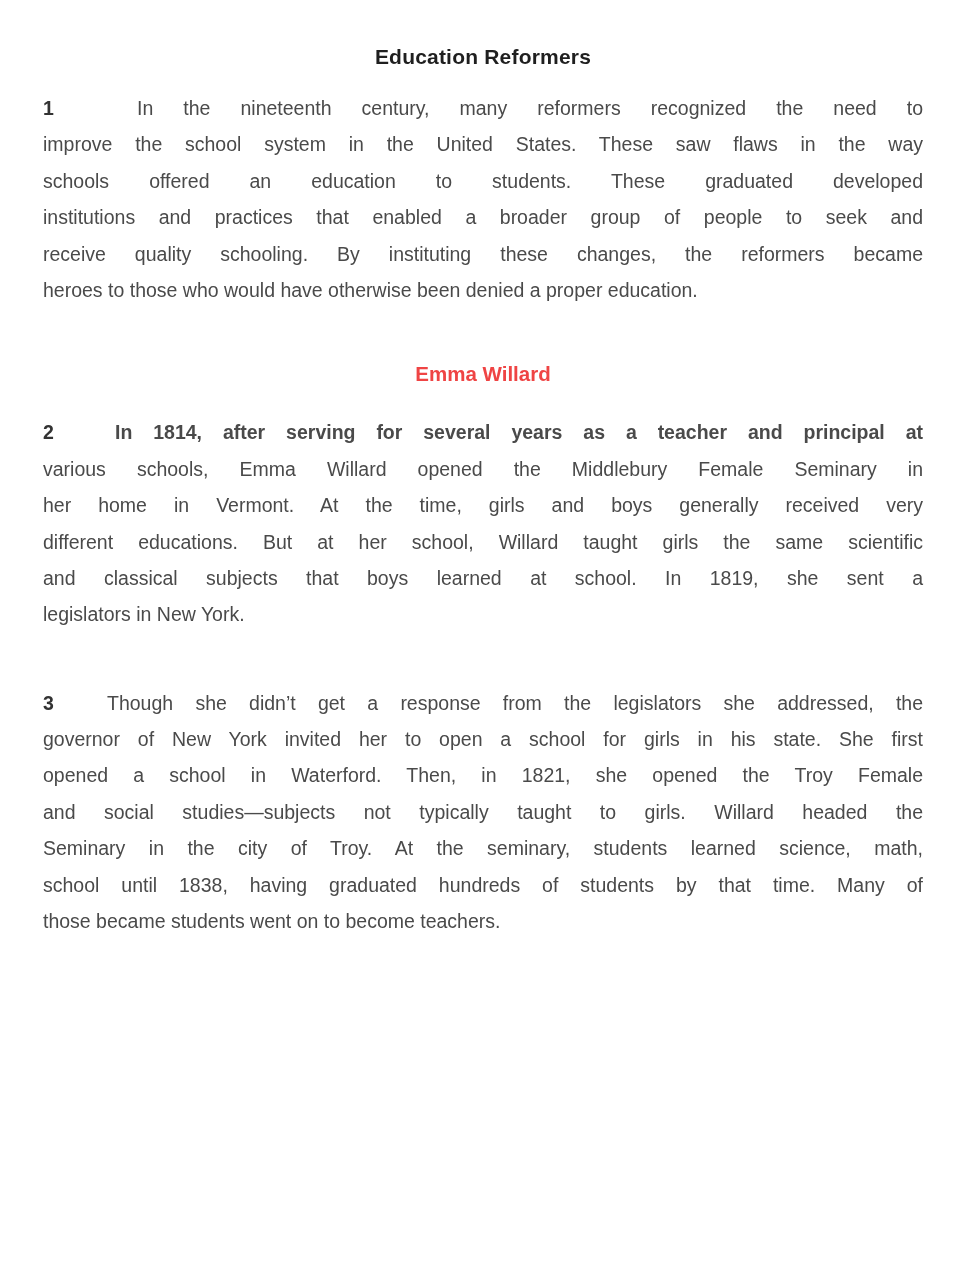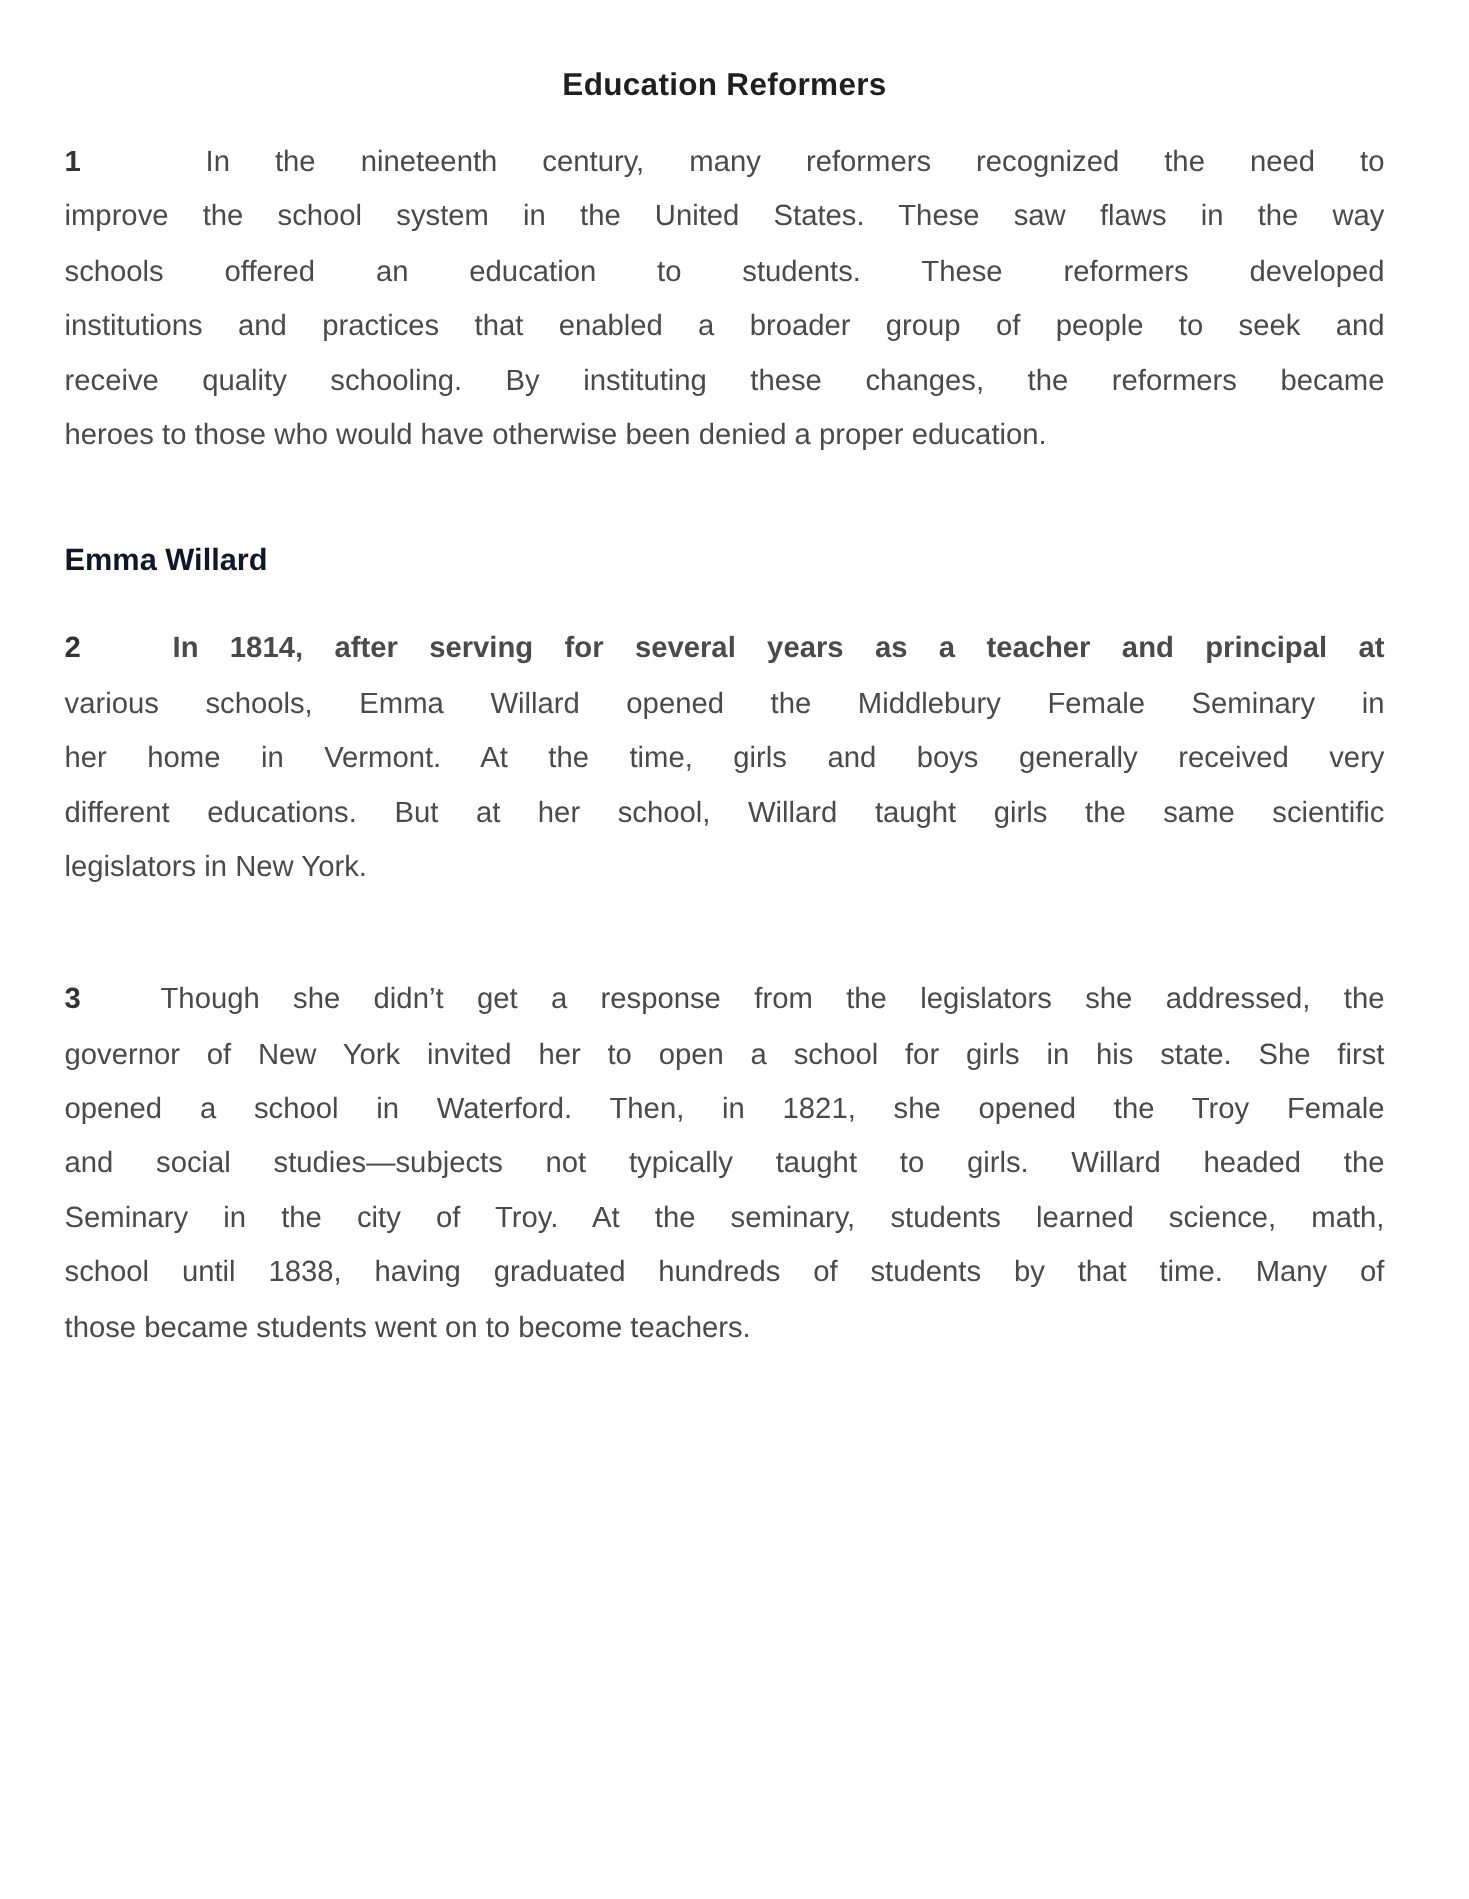--- a/index.html
+++ b/index.html
@@ -58,48 +58,50 @@
   .p1 .first { padding-left: 94px; }
   .p2 { margin-top: 27px; }
   .p2 .first { padding-left: 72px; font-weight: bold; }
   .p3 { margin-top: 52px; }
   .p3 .first { padding-left: 64px; }
   .heading {
     margin: 53px 0 4px 0;
     font-size: 20.5px;
     line-height: 26px;
     font-weight: 700;
-    color: #0f172a;
+    color: #ef4444;
+    text-align: center;
   }
 </style>
 </head>
 <body>
 
 <div class="page">
 
   <h1 class="title">Education Reformers</h1>
 
   <section class="para p1">
     <span class="pnum">1</span>
     <div class="line first">In the nineteenth century, many reformers recognized the need to</div>
     <div class="line">improve the school system in the United States. These saw flaws in the way</div>
-    <div class="line">schools offered an education to students. These reformers developed</div>
+    <div class="line">schools offered an education to students. These graduated developed</div>
     <div class="line">institutions and practices that enabled a broader group of people to seek and</div>
     <div class="line">receive quality schooling. By instituting these changes, the reformers became</div>
     <div class="line lastline">heroes to those who would have otherwise been denied a proper education.</div>
   </section>
 
   <h2 class="heading">Emma Willard</h2>
 
   <section class="para p2">
     <span class="pnum">2</span>
     <div class="line first">In 1814, after serving for several years as a teacher and principal at</div>
     <div class="line">various schools, Emma Willard opened the Middlebury Female Seminary in</div>
     <div class="line">her home in Vermont. At the time, girls and boys generally received very</div>
     <div class="line">different educations. But at her school, Willard taught girls the same scientific</div>
+    <div class="line">and classical subjects that boys learned at school. In 1819, she sent a</div>
     <div class="line lastline">legislators in New York.</div>
   </section>
 
   <section class="para p3">
     <span class="pnum">3</span>
     <div class="line first">Though she didn’t get a response from the legislators she addressed, the</div>
     <div class="line">governor of New York invited her to open a school for girls in his state. She first</div>
     <div class="line">opened a school in Waterford. Then, in 1821, she opened the Troy Female</div>
     <div class="line">and social studies—subjects not typically taught to girls. Willard headed the</div>
     <div class="line">Seminary in the city of Troy. At the seminary, students learned science, math,</div>

